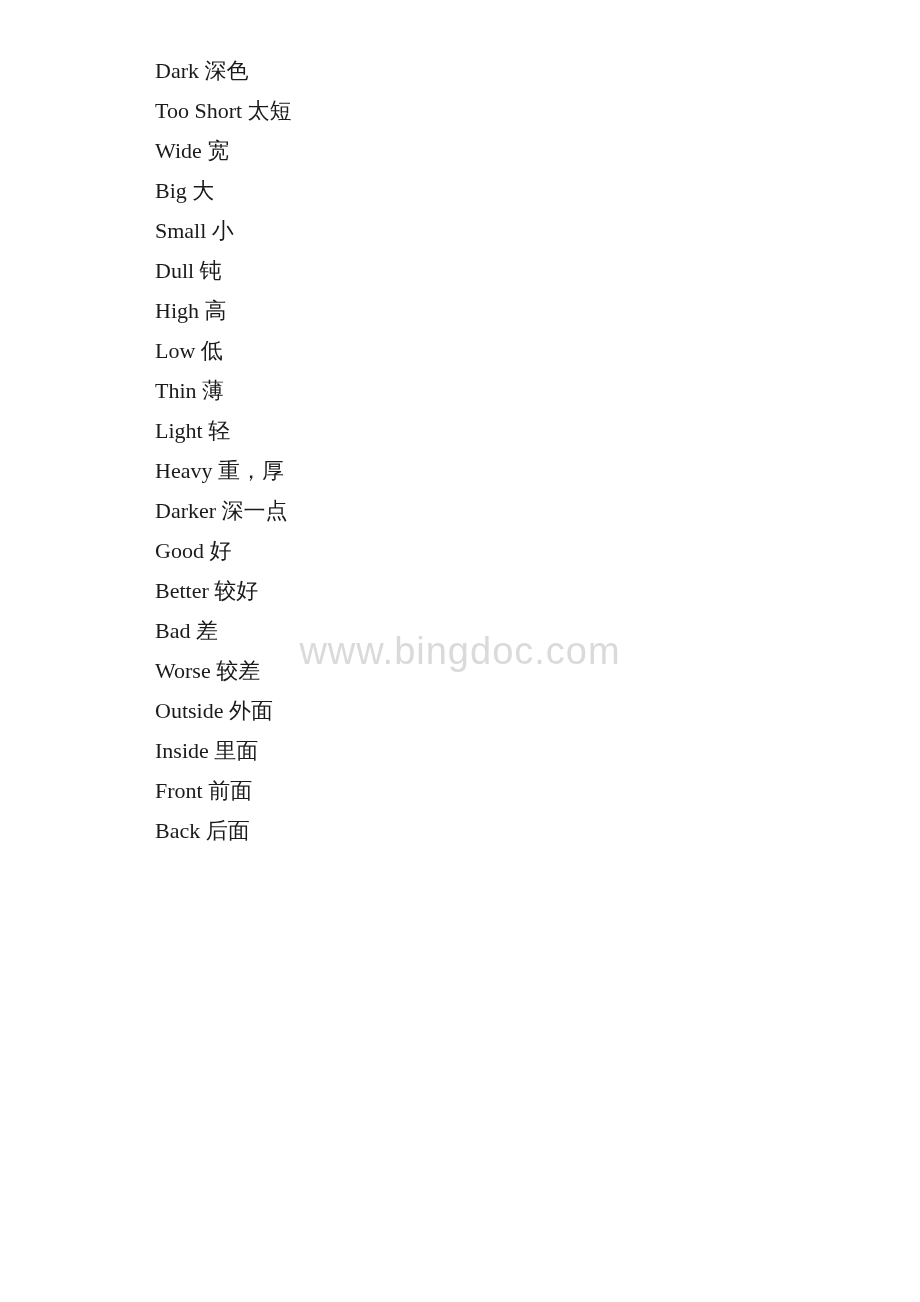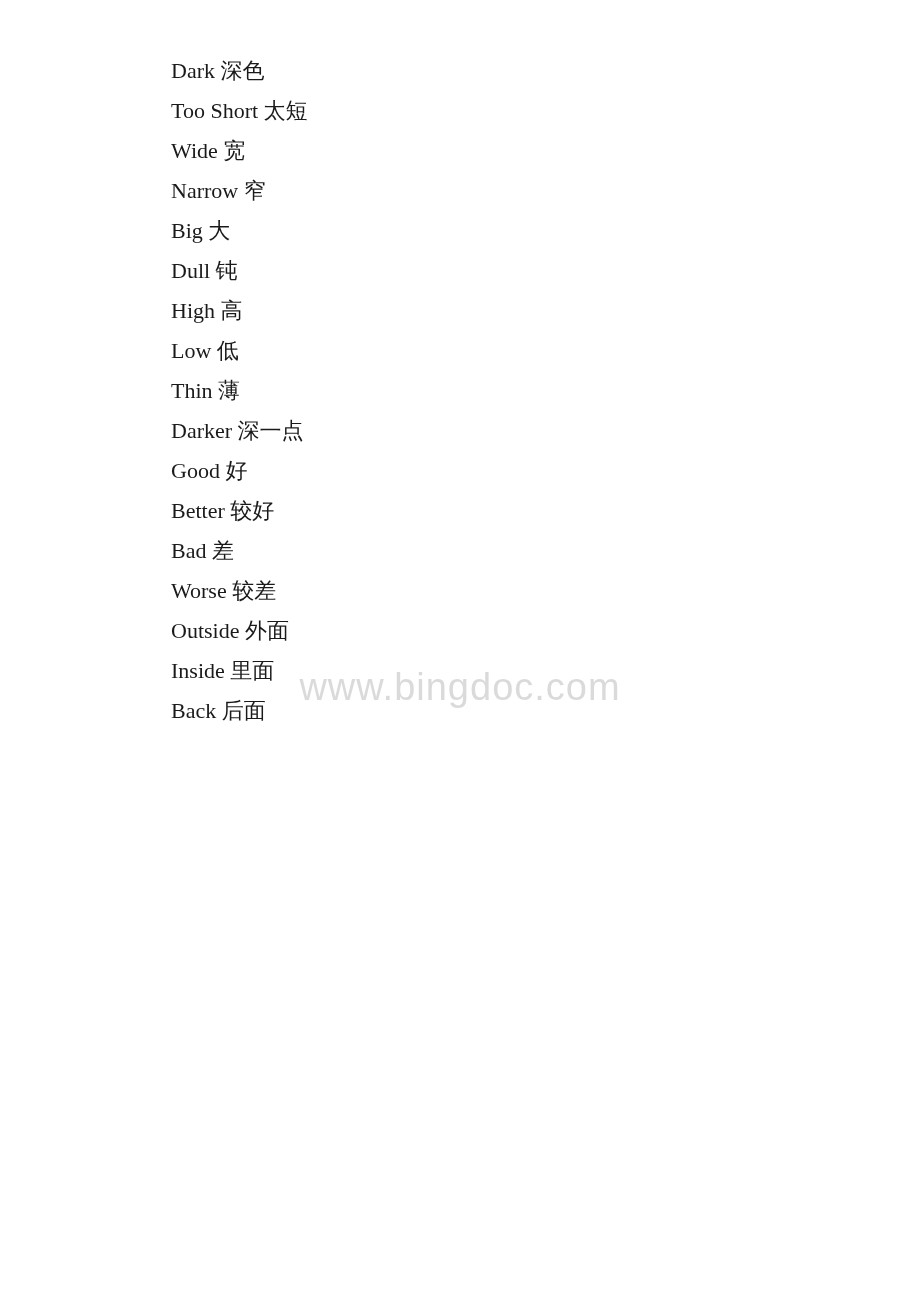--- a/index.html
+++ b/index.html
@@ -12,21 +12,20 @@
       width: 920px;
       min-height: 1302px;
       background-color: #ffffff;
       font-family: "SimSun", "宋体", serif;
       position: relative;
       overflow-x: hidden;
     }
 
     .content-area {
       padding: 60px 16px 60px 155px;
-      margin-left: 16px;
     }
 
     .vocab-list {
       list-style: none;
     }
 
     .vocab-list li {
       font-size: 22px;
       line-height: 1.0;
       margin-bottom: 18px;
@@ -38,41 +37,43 @@
       top: 50%;
       left: 50%;
       transform: translate(-50%, -50%);
       font-size: 38px;
       color: rgba(150, 150, 150, 0.35);
       font-family: Arial, sans-serif;
       pointer-events: none;
       white-space: nowrap;
       letter-spacing: 1px;
       z-index: 100;
-      margin-top: 36px;
     }
   </style>
 </head>
 <body>
 
 <div class="content-area">
   <ul class="vocab-list" id="vocab-list">
   <li>Dark 深色</li>
       <li>Too Short 太短</li>
       <li>Wide 宽</li>
-      <li>Narrow 窄</li>
       <li>Big 大</li>
+      <li>Small 小</li>
       <li>Dull 钝</li>
       <li>High 高</li>
       <li>Low 低</li>
       <li>Thin 薄</li>
+      <li>Light 轻</li>
+      <li>Heavy 重，厚</li>
       <li>Darker 深一点</li>
       <li>Good 好</li>
       <li>Better 较好</li>
       <li>Bad 差</li>
       <li>Worse 较差</li>
       <li>Outside 外面</li>
       <li>Inside 里面</li>
+      <li>Front 前面</li>
       <li>Back 后面</li>
     </ul>
 </div>
 
 <div class="watermark">www.bingdoc.com</div>
 
 </body></html>

